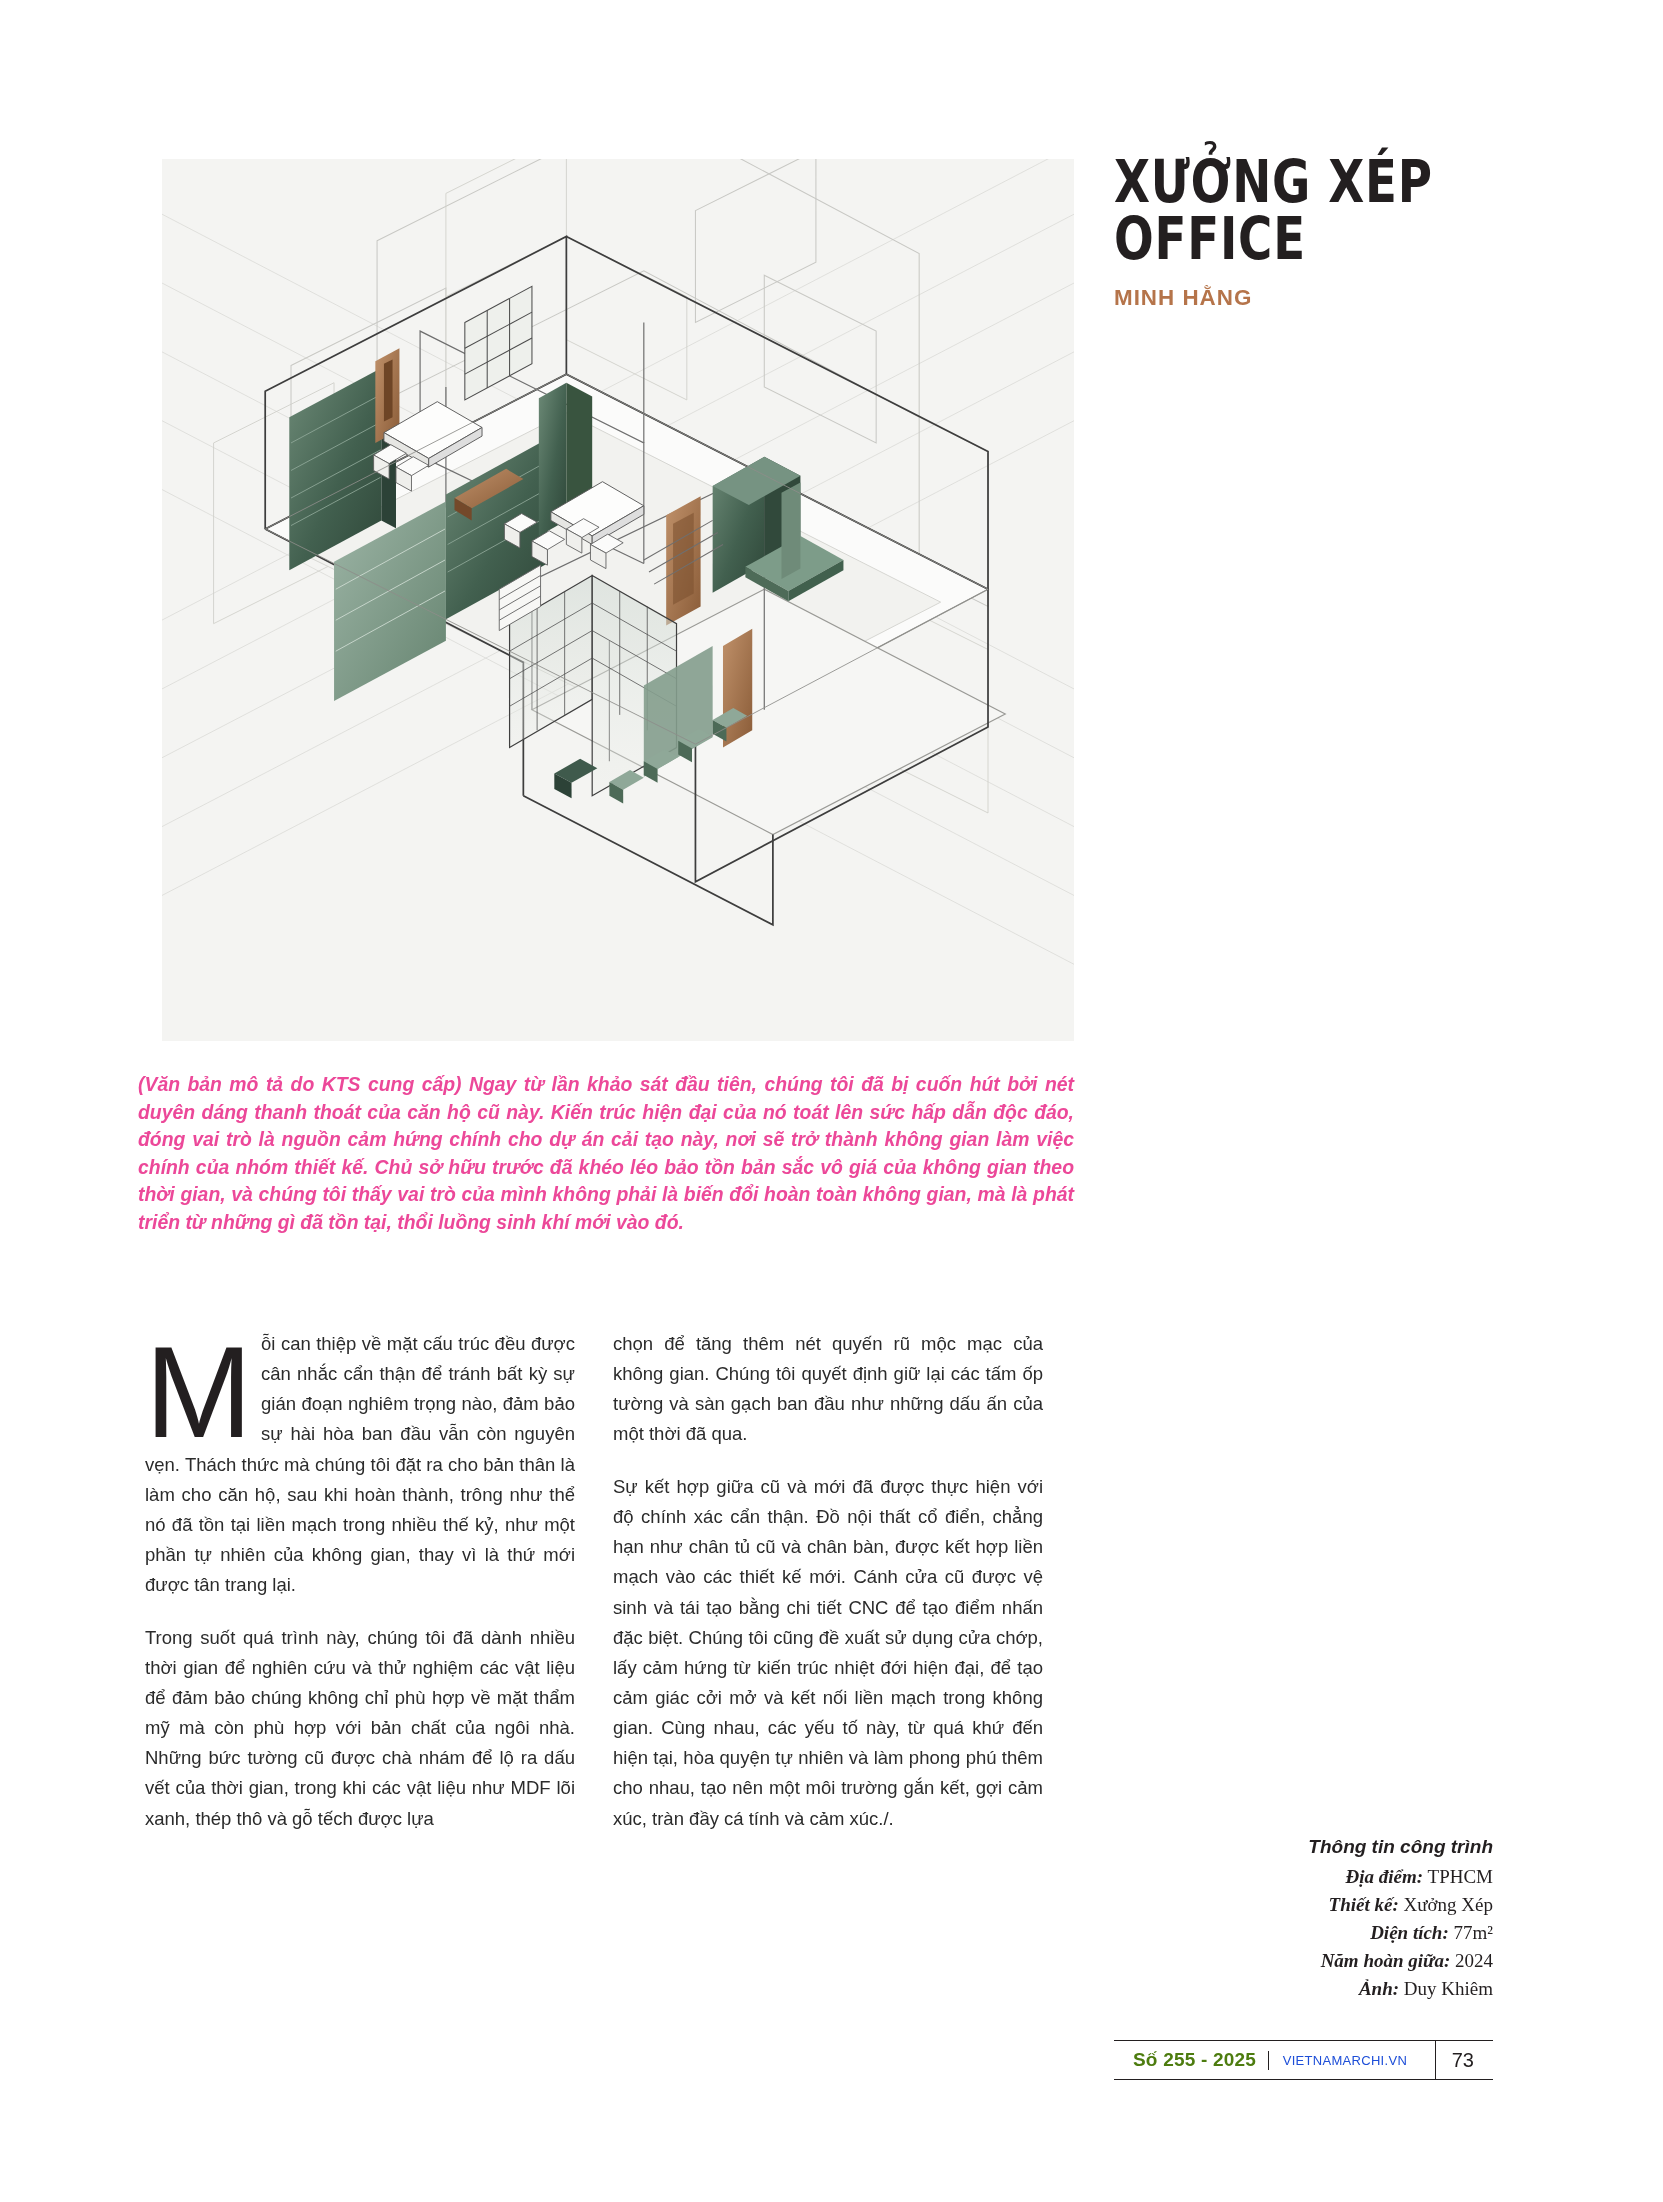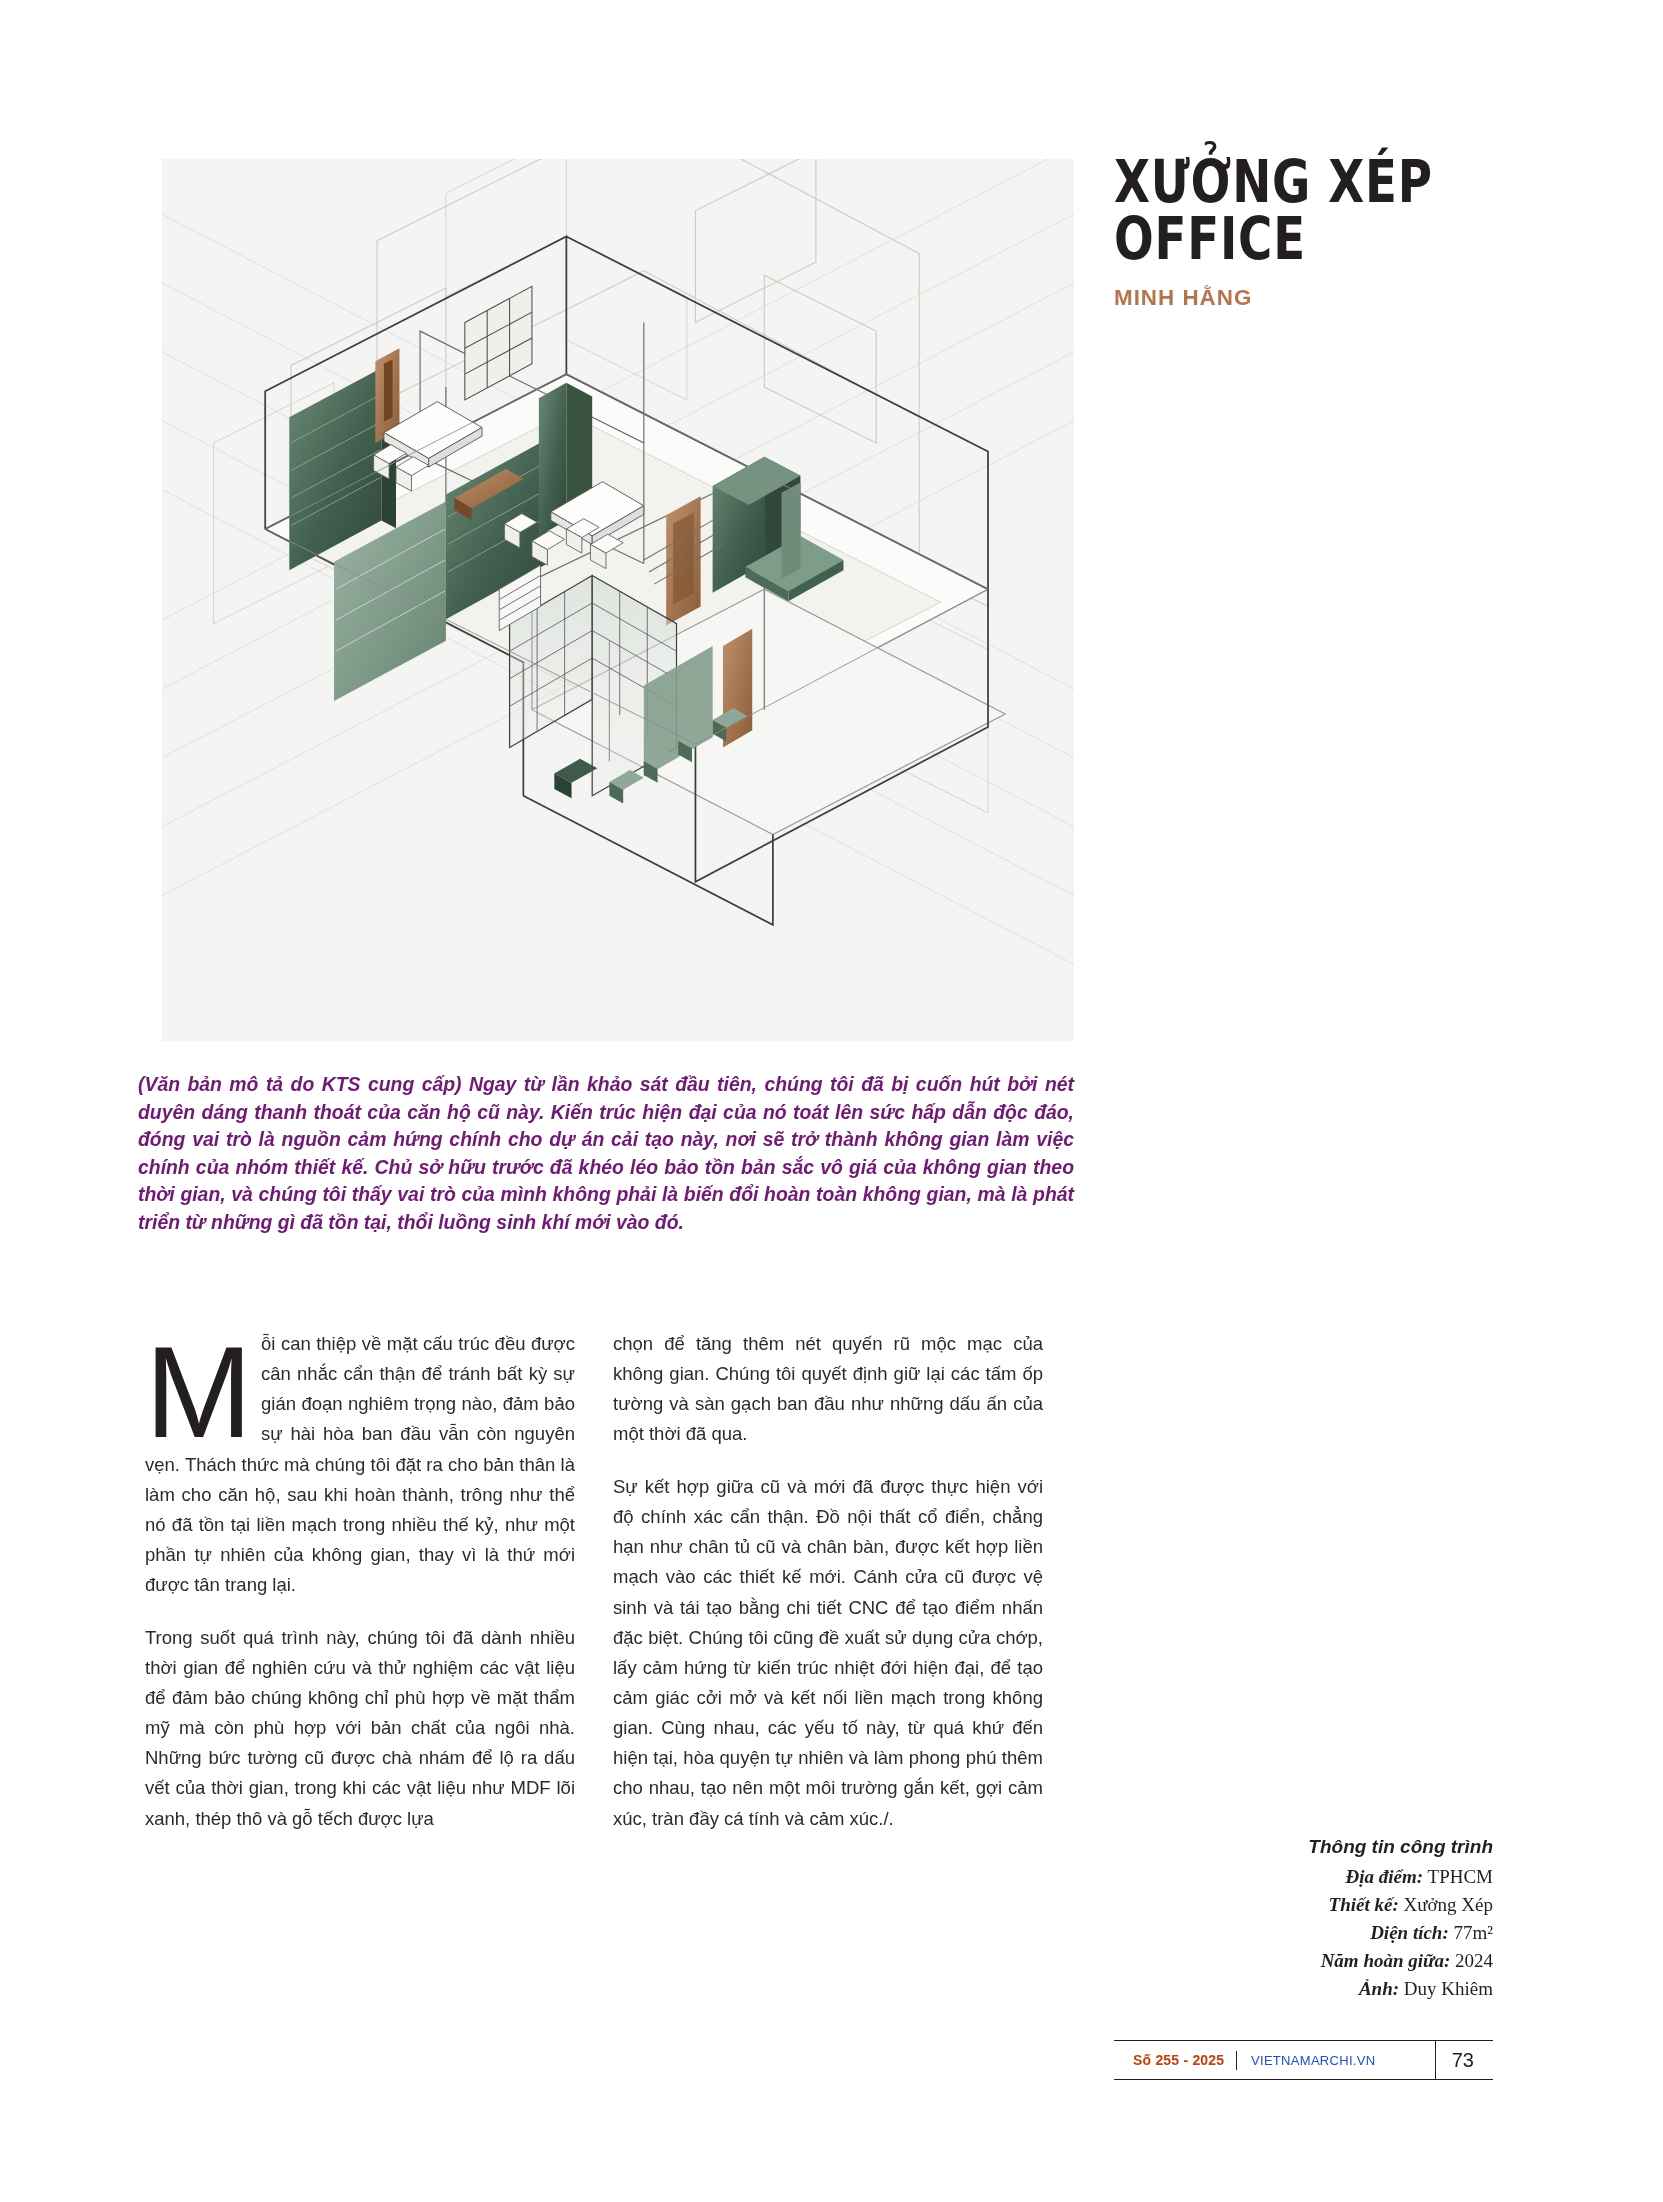--- a/index.html
+++ b/index.html
@@ -59,21 +59,21 @@
   .lead {
     position: absolute;
     left: 138px;
     top: 1071px;
     width: 936px;
     font-family: "Liberation Sans", sans-serif;
     font-style: italic;
     font-weight: bold;
     font-size: 19.4px;
     line-height: 1.42;
-    color: #701a75;
+    color: #ec4899;
     text-align: justify;
   }
 
   
   .col {
     position: absolute;
     top: 1329px;
     width: 430px;
     font-family: "Liberation Sans", sans-serif;
     font-size: 18.5px;
@@ -128,23 +128,23 @@
     top: 2040px;
     width: 379px;
     height: 38px;
     border-top: 0.9px solid #231f20;
     border-bottom: 0.9px solid #231f20;
     display: flex;
     align-items: center;
     font-family: "Liberation Sans", sans-serif;
   }
   .footer .issue {
-    font-size: 14px;
-    font-weight: bold;
-    color: #c2410c;
+    font-size: 19px;
+    font-weight: bold;
+    color: #4d7c0f;
     padding: 0 12px 0 19px;
     letter-spacing: 0.2px;
   }
   .footer .sep {
     width: 0.9px;
     height: 19px;
     background: #231f20;
   }
   .footer .site {
     font-size: 13px;

